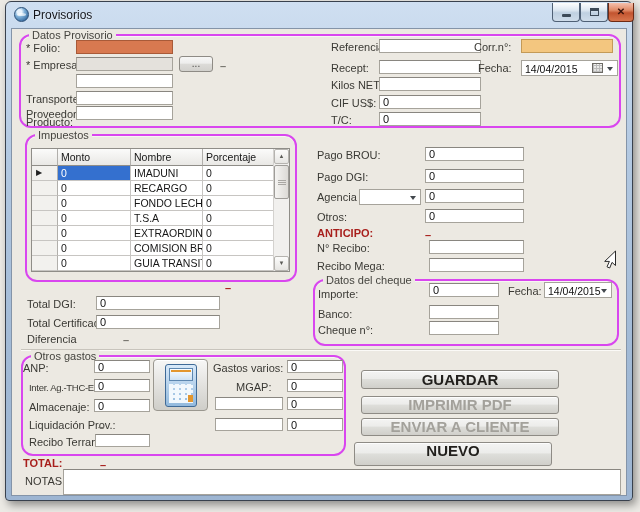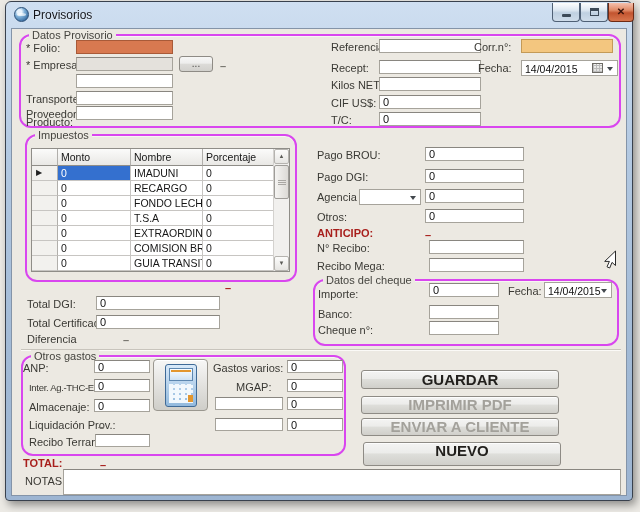--- a/index.html
+++ b/index.html
@@ -289,21 +289,21 @@
       <span class="lbl" style="left:201px; top:352px;padding-left:23px;">MGAP:</span>
       <input class="tb" style="left: 275px; top: 350px; width: 56px; height: 13px;" value="0">
       <input class="tb" style="left: 203px; top: 368px; width: 68px; height: 13px;">
       <input class="tb" style="left: 275px; top: 368px; width: 56px; height: 13px;" value="0">
       <input class="tb" style="left: 203px; top: 389px; width: 68px; height: 13px;">
       <input class="tb" style="left: 275px; top: 389px; width: 56px; height: 13px;" value="0">
 
       <div class="btn" style="left:349px; top:341px; width:198px; height:19px; line-height:17px;">GUARDAR</div>
       <div class="btn disabled" style="left:349px; top:367px; width:198px; height:18px; line-height:16px;">IMPRIMIR PDF</div>
       <div class="btn disabled" style="left:349px; top:389px; width:198px; height:18px; line-height:16px;">ENVIAR A CLIENTE</div>
-      <div class="btn" style="left:351px; top:413px; width:198px; height:24px; line-height:16px;">NUEVO</div>
+      <div class="btn" style="left:342px; top:413px; width:198px; height:24px; line-height:16px;">NUEVO</div>
 
       <span class="lbl red" style="left:11px; top:428px;">TOTAL:</span>
       <span class="dash red" style="left:88px; top:430px;">–</span>
       <span class="lbl" style="left:13px; top:446px;">NOTAS:</span>
       <input class="tb" style="left: 51px; top: 440px; width: 558px; height: 26px;">
 
     </div>
   </div>
 
   <svg class="cursor-svg" style="left:603px; top:250px;" width="14" height="20" viewBox="0 0 14 20">

